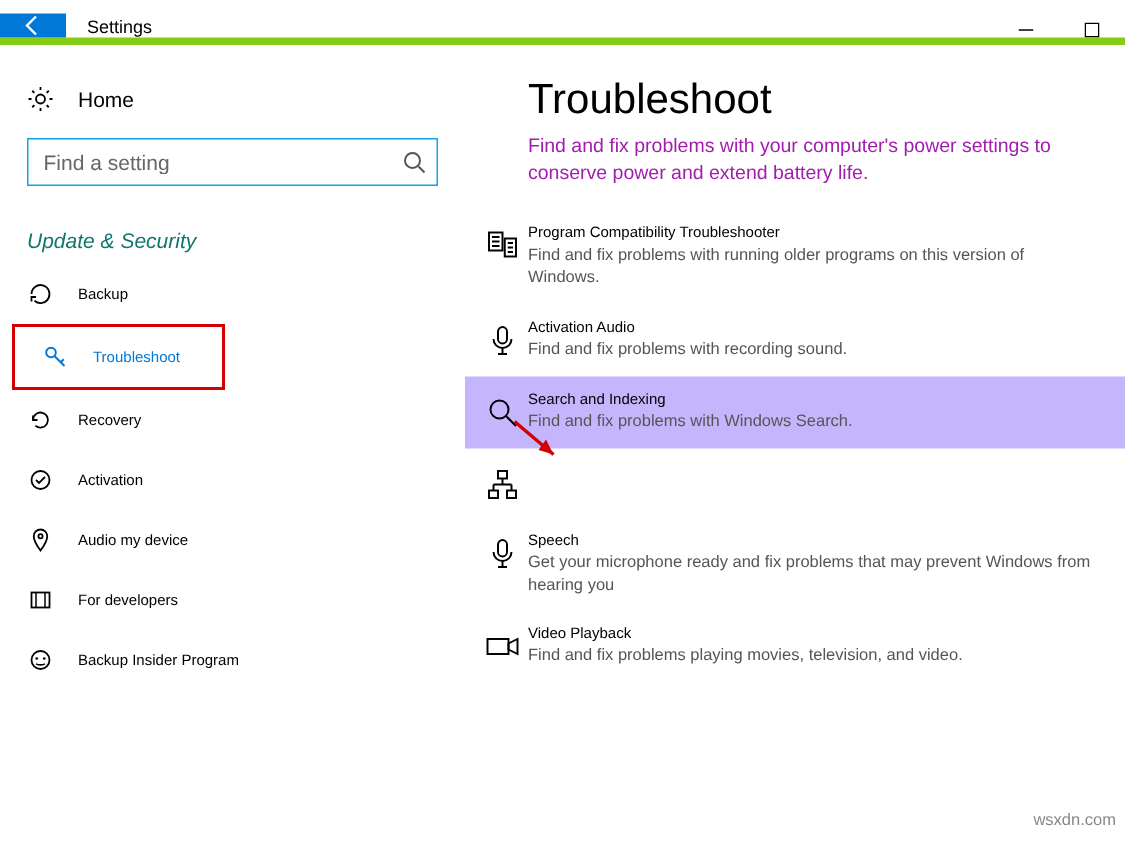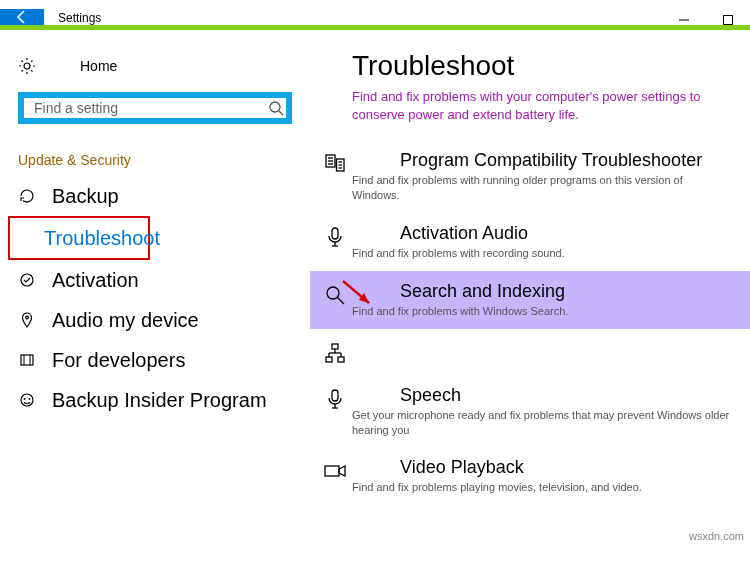--- a/index.html
+++ b/index.html
@@ -6,46 +6,46 @@
   html, body { width: 750px; height: 565px; overflow: hidden; background: #fff; color: #000; }
   .titlebar { height: 30px; display: flex; align-items: flex-end; border-bottom: 5px solid #84cc16; }
   .back-btn { width: 44px; background: #0078d7; display: flex; align-items: center; justify-content: center; color: #fff; }
   .back-btn svg { width: 16px; height: 16px; }
   .title { padding-left: 14px; display: flex; align-items: center; font-size: 12px; flex: 1; }
   .win-ctrl { width: 44px; display: flex; align-items: center; justify-content: center; }
   .win-ctrl svg { width: 10px; height: 10px; }
 
   .body { display: flex; height: calc(100% - 30px); }
   .sidebar { width: 310px; padding: 16px 0 0 0; }
-  .home-row { display: flex; align-items: center; height: 40px; padding: 0 18px; font-size: 14px; cursor: default; gap: 28px; }
+  .home-row { display: flex; align-items: center; height: 40px; padding: 0 18px; font-size: 14px; cursor: default; }
   .home-row .ico { width: 18px; height: 18px; margin-right: 16px; display:flex; align-items:center; justify-content:center;}
   .search-wrap { margin: 6px 18px 18px 18px; position: relative; }
-  .search-input { width: 100%; height: 32px; border: 6px solid #0ea5e9; padding: 0 34px 0 10px; font-size: 14px; outline: none; }
+  .search-input { width: 100%; height: 32px; border: 1px solid #0ea5e9; padding: 0 34px 0 10px; font-size: 14px; outline: none; }
   .search-input::placeholder { color: #666; }
   .search-icon { position: absolute; right: 8px; top: 50%; transform: translateY(-50%); width:16px; height:16px;}
-  .section-header { padding: 10px 18px 8px 18px; font-size: 14px; color: #a16207; }
-  .nav-item { display: flex; align-items: center; height: 40px; padding: 0 18px; font-size: 20px; cursor: default; }
+  .section-header { padding: 10px 18px 8px 18px; font-size: 14px; color: #0f766e; font-style: italic; }
+  .nav-item { display: flex; align-items: center; height: 40px; padding: 0 18px; font-size: 10px; cursor: default; }
   .nav-item .ico { width: 18px; height: 18px; margin-right: 16px; display:flex; align-items:center; justify-content:center;}
   .nav-item.selected { color: #0078d7; }
   .highlight-box { border: 2px solid #d40000; margin: 0 160px 0 8px; }
 
   .main { flex: 1; padding: 20px 0 0 0; overflow: hidden; }
   .main h1 { font-size: 28px; font-weight: 400; padding: 0 0 6px 42px; }
   .main .lead { font-size: 13px; color: #a21caf; padding: 0 20px 16px 42px; line-height: 1.4; }
   .ts-list {}
   .ts-item { display: flex; padding: 10px 20px 10px 8px; }
   .ts-item.hover { background: #c4b5fd; }
   .ts-ico { width: 34px; display: flex; justify-content: center; padding-top: 2px;}
   .ts-ico svg { width: 24px; height: 24px; stroke: #000; fill: none; stroke-width:1.3;}
   .ts-text { flex: 1; }
-  .ts-title { font-size: 18px; padding-bottom: 2px; margin-left: 48px; }
+  .ts-title { font-size: 10px; padding-bottom: 2px; }
   .ts-desc { font-size: 11px; color: #555; line-height: 1.35; }
 
   .arrow { position: absolute; left: 339px; top: 275px; pointer-events: none; }
-  .watermark { position: absolute; right: 6px; bottom: 23px; font-size: 11px; color: #888; }
+  .watermark { position: absolute; right: 6px; bottom: 12px; font-size: 11px; color: #888; }
 </style>
 </head>
 <body>
 
 <div class="titlebar">
   <div class="back-btn">
     <svg viewBox="0 0 16 16">
         <path d="M10 2 L4 8 L10 14" stroke="#fff" stroke-width="1.6" fill="none"></path>
       </svg>
   </div>
@@ -100,20 +100,29 @@
             <svg viewBox="0 0 18 18">
               <circle cx="6" cy="6" r="3.2" fill="none" stroke="#0078d7" stroke-width="1.3"></circle>
               <line x1="8.3" y1="8.3" x2="15" y2="15" stroke="#0078d7" stroke-width="1.3"></line>
               <line x1="12.5" y1="12.5" x2="14.5" y2="10.5" stroke="#0078d7" stroke-width="1.3"></line>
             </svg>
           </span>
         <span>Troubleshoot</span>
       </div>
     </div>
 
+    <div class="nav-item">
+      <span class="ico">
+          <svg viewBox="0 0 18 18">
+            <path d="M4 9a5 5 0 1 1 1.6 3.7" fill="none" stroke="#000" stroke-width="1.2"></path>
+            <path d="M4 6v3h3" fill="none" stroke="#000" stroke-width="1.2"></path>
+          </svg>
+        </span>
+      <span>Recovery</span>
+    </div>
 
     <div class="nav-item">
       <span class="ico">
           <svg viewBox="0 0 18 18">
             <circle cx="9" cy="9" r="6" fill="none" stroke="#000" stroke-width="1.2"></circle>
             <path d="M6 9l2 2 4-4" fill="none" stroke="#000" stroke-width="1.2"></path>
           </svg>
         </span>
       <span>Activation</span>
     </div>
@@ -222,21 +231,21 @@
         <div class="ts-ico">
             <svg viewBox="0 0 24 24">
               <rect x="9" y="3" width="6" height="11" rx="3"></rect>
               <path d="M6 11a6 6 0 0 0 12 0"></path>
               <line x1="12" y1="17" x2="12" y2="21"></line>
               <line x1="9" y1="21" x2="15" y2="21"></line>
             </svg>
           </div>
         <div class="ts-text">
           <div class="ts-title">Speech</div>
-          <div class="ts-desc">Get your microphone ready and fix problems that may prevent Windows older hearing you</div>
+          <div class="ts-desc">Get your microphone ready and fix problems that may prevent Windows from hearing you</div>
         </div>
       </div>
 
       <div class="ts-item">
         <div class="ts-ico">
             <svg viewBox="0 0 24 24">
               <rect x="2" y="7" width="14" height="10"></rect>
               <path d="M16 10l6-3v10l-6-3z"></path>
             </svg>
           </div>

